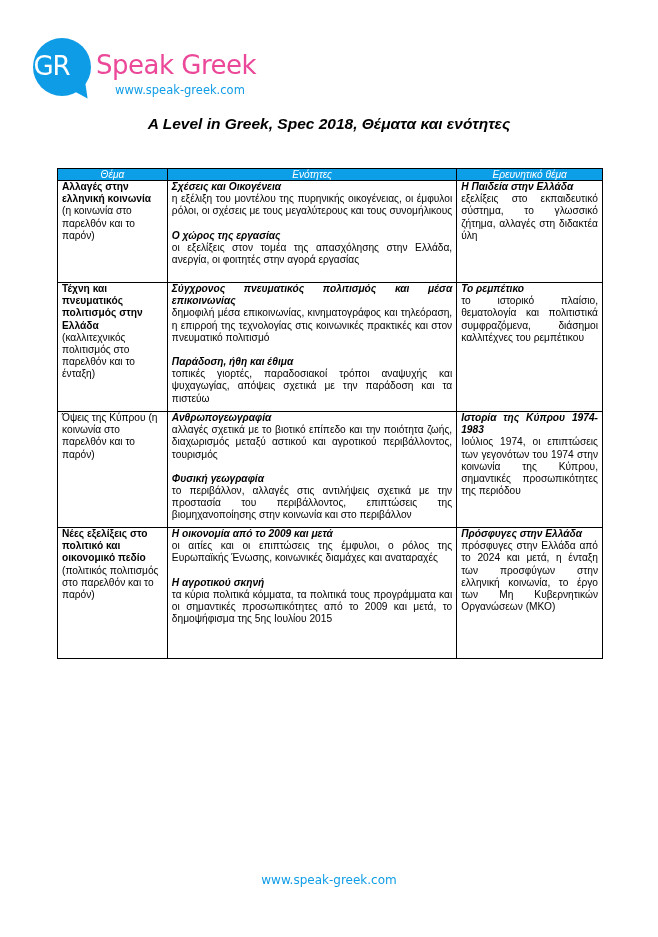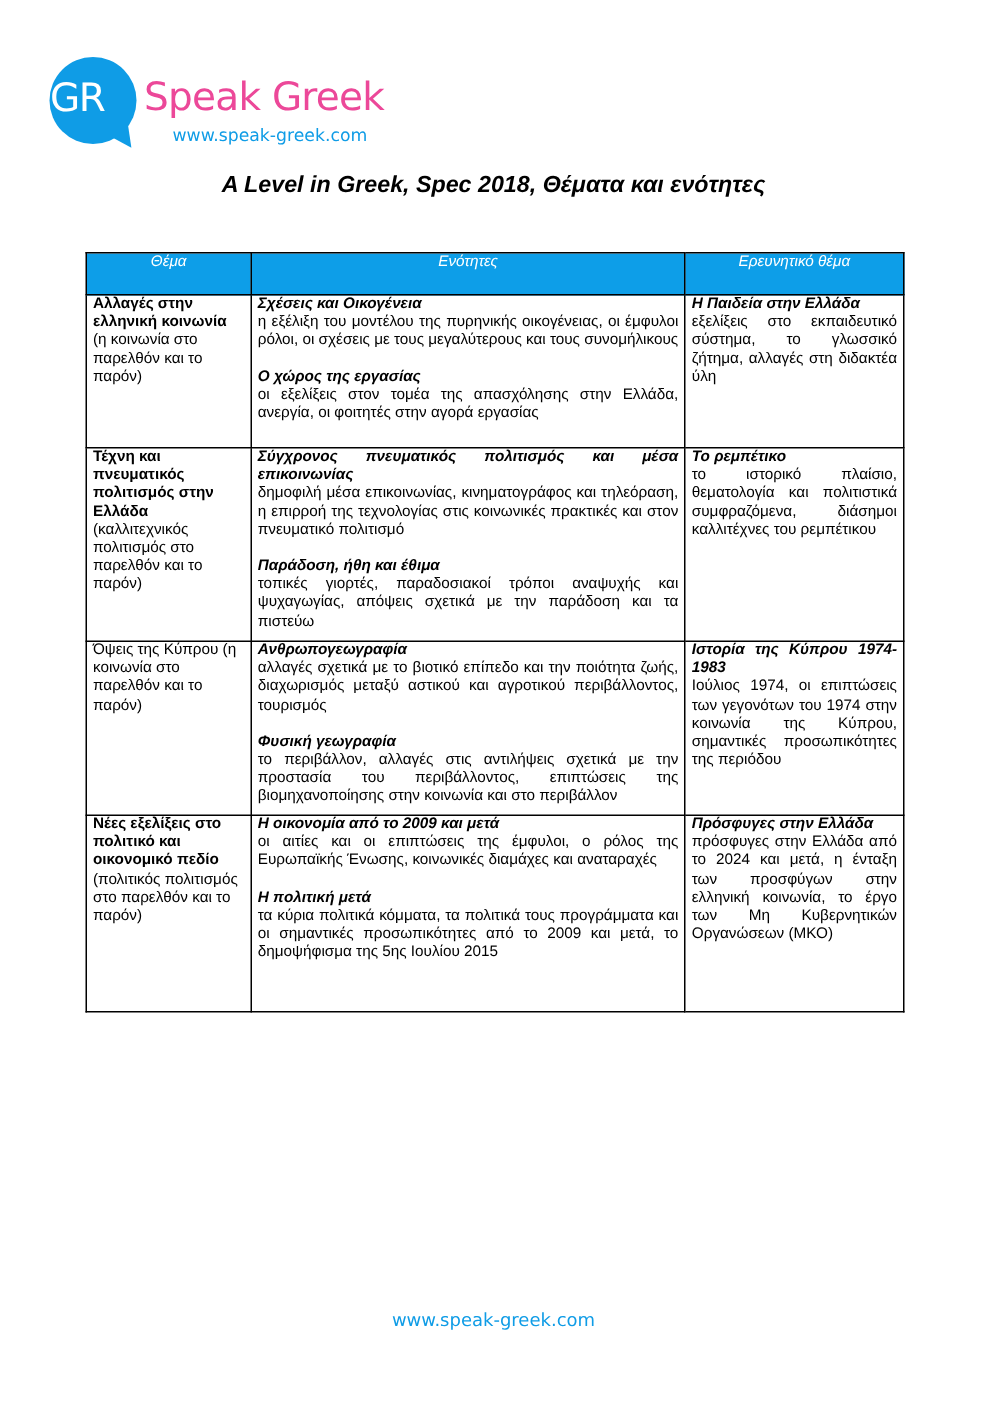--- a/index.html
+++ b/index.html
@@ -9,21 +9,21 @@
     .logo-bubble { position: absolute; left: 0; top: 0; width: 58px; height: 58px; border-radius: 50%; background: #0f9ce6; }
     .logo-tail { position: absolute; left: 42px; top: 46px; width: 0; height: 0; border-left: 8px solid transparent; border-right: 8px solid transparent; border-top: 16px solid #0f9ce6; transform: rotate(-35deg); }
     .logo-gr { position: absolute; left: 0; top: 13px; width: 37px; text-align: center; color: #fff; font-size: 26px; font-family: "DejaVu Sans", sans-serif; letter-spacing: -1px; }
     .logo-name { position: absolute; left: 63px; top: 12px; color: #ec4899; font-size: 26px; font-family: "DejaVu Sans", sans-serif; white-space: nowrap; letter-spacing: -0.5px; }
     .logo-url { position: absolute; left: 82px; top: 45px; color: #0f9ce6; font-size: 11.5px; font-family: "DejaVu Sans", sans-serif; white-space: nowrap; }
 
     .title { position: absolute; left: 0; top: 115px; width: 658px; text-align: center; font-size: 15.5px; font-weight: bold; font-style: italic; }
 
     table.topics { position: absolute; left: 57px; top: 168px; width: 546px; border-collapse: collapse; font-size: 10.2px; line-height: 12.2px; }
     table.topics th, table.topics td { border: 1.5px solid #000; vertical-align: top; padding: 0 4px 0 4px; }
-    table.topics th { background: #0d9ee8; color: #fff; font-style: italic; font-weight: normal; text-align: center; height: 11px; line-height: 11px; padding-top: 0; padding-bottom: 16px; }
+    table.topics th { background: #0d9ee8; color: #fff; font-style: italic; font-weight: normal; text-align: center; height: 11px; line-height: 11px; padding-top: 0; padding-bottom: 0; }
     col.c1 { width: 110px; }
     col.c2 { width: 290px; }
     col.c3 { width: 146px; }
 
     .theme-main { font-weight: bold; }
     .sub-title { font-weight: bold; font-style: italic; display: block; }
     .sub-title.just { text-align: justify; text-align-last: justify; }
     .sub-text { display: block; text-align: justify; }
     .gap { display: block; height: 12px; }
 
@@ -75,21 +75,21 @@
       </td>
       <td>
         <span class="sub-title">Η Παιδεία στην Ελλάδα</span>
         <span class="sub-text">εξελίξεις στο εκπαιδευτικό σύστημα, το γλωσσικό ζήτημα, αλλαγές στη διδακτέα ύλη</span>
       </td>
     </tr>
 
     <tr class="r2">
       <td>
         <span class="theme-main">Τέχνη και πνευματικός πολιτισμός στην Ελλάδα</span>
-        <span>(καλλιτεχνικός πολιτισμός στο παρελθόν και το παρόν)</span>
+        <span>(καλλιτεχνικός πολιτισμός στο παρελθόν και το ένταξη)</span>
       </td>
       <td>
         <span class="sub-title just">Σύγχρονος πνευματικός πολιτισμός και μέσα επικοινωνίας</span>
         <span class="sub-text">δημοφιλή μέσα επικοινωνίας, κινηματογράφος και τηλεόραση, η επιρροή της τεχνολογίας στις κοινωνικές πρακτικές και στον πνευματικό πολιτισμό</span>
         <span class="gap"></span>
         <span class="sub-title">Παράδοση, ήθη και έθιμα</span>
         <span class="sub-text">τοπικές γιορτές, παραδοσιακοί τρόποι αναψυχής και ψυχαγωγίας, απόψεις σχετικά με την παράδοση και τα πιστεύω</span>
       </td>
       <td>
         <span class="sub-title">Το ρεμπέτικο</span>
@@ -117,21 +117,21 @@
 
     <tr class="r4">
       <td>
         <span class="theme-main">Νέες εξελίξεις στο πολιτικό και οικονομικό πεδίο</span>
         <span>(πολιτικός πολιτισμός στο παρελθόν και το παρόν)</span>
       </td>
       <td>
         <span class="sub-title">Η οικονομία από το 2009 και μετά</span>
         <span class="sub-text">οι αιτίες και οι επιπτώσεις της έμφυλοι, ο ρόλος της Ευρωπαϊκής Ένωσης, κοινωνικές διαμάχες και αναταραχές</span>
         <span class="gap"></span>
-        <span class="sub-title">Η πολιτική μετά</span>
+        <span class="sub-title">Η αγροτικού σκηνή</span>
         <span class="sub-text">τα κύρια πολιτικά κόμματα, τα πολιτικά τους προγράμματα και οι σημαντικές προσωπικότητες από το 2009 και μετά, το δημοψήφισμα της 5ης Ιουλίου 2015</span>
       </td>
       <td>
         <span class="sub-title">Πρόσφυγες στην Ελλάδα</span>
         <span class="sub-text">πρόσφυγες στην Ελλάδα από το 2024 και μετά, η ένταξη των προσφύγων στην ελληνική κοινωνία, το έργο των Μη Κυβερνητικών Οργανώσεων (ΜΚΟ)</span>
       </td>
     </tr>
   </tbody>
 </table>
 

